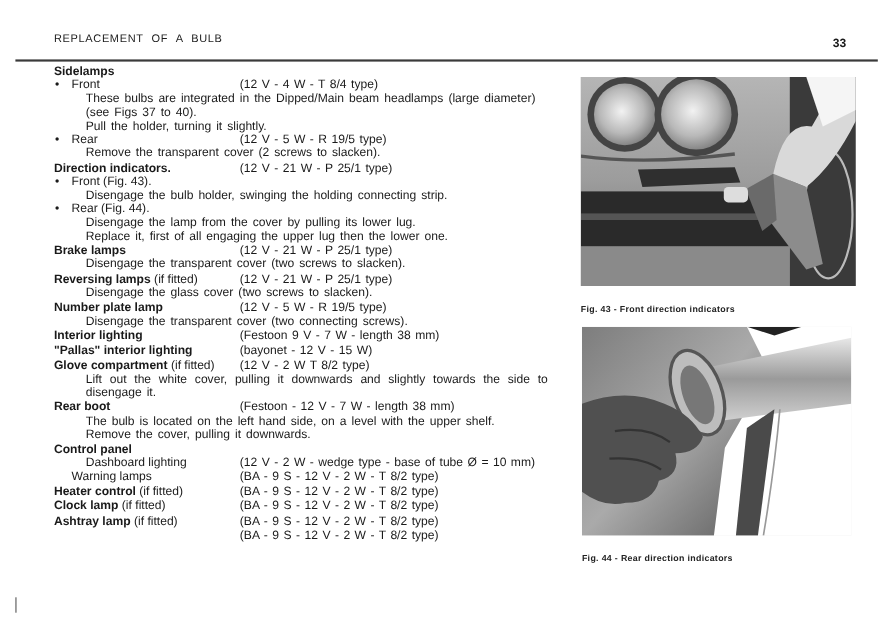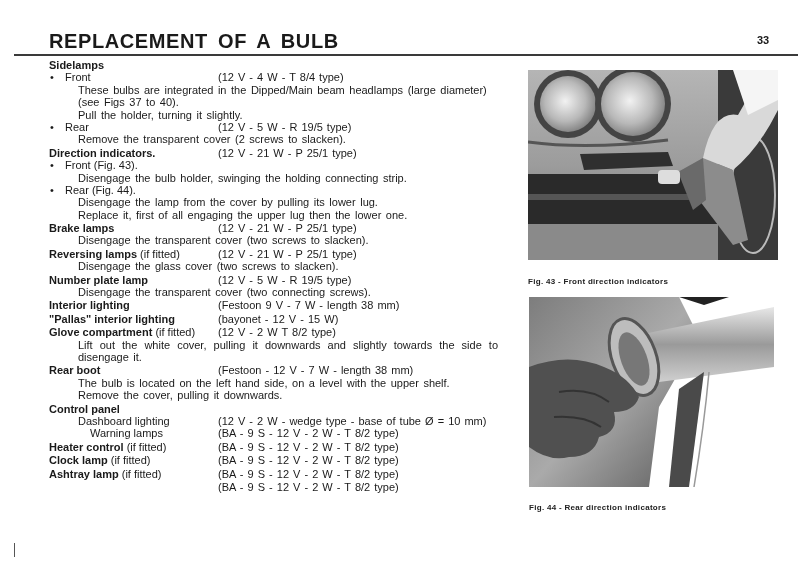--- a/index.html
+++ b/index.html
@@ -1,18 +1,18 @@
 <!DOCTYPE html>
 <html><head>
 <meta charset="utf-8">
 <style>
   html, body { margin: 0; padding: 0; background: #ffffff; }
   body { width: 800px; height: 561px; position: relative; overflow: hidden;
          font-family: "Liberation Sans", sans-serif; color: #1a1a1a; }
-  .title { position: absolute; left: 49px; top: 30px; font-size: 20px; font-weight: bold;
+  .title { position: absolute; left: 49px; top: 30px; font-size: 10px; font-weight: normal;
            letter-spacing: 0.6px; word-spacing: 4px; text-align: right; }
   .pagenum { position: absolute; left: 757px; top: 34px; font-size: 11px; font-weight: bold; }
   .rule { position: absolute; left: 14px; top: 54px; width: 784px; height: 2px; background: #3a3a3a; }
   .content { position: absolute; left: 49px; top: 59px; width: 460px; font-size: 11px; line-height: 12.4px; }
   .row { position: relative; white-space: nowrap; height: 12.4px; }
   .row.gap { margin-top: 1px; }
   .lbl { position: absolute; left: 0; }
   .bullet { position: absolute; left: 1px; }
   .lbl.bl { left: 16px; }
   .lbl.ind { left: 12px; }
@@ -136,21 +136,21 @@
     </div>
 
   <div class="row gap">
     <span class="lbl hd">Control panel</span>
   </div>
   <div class="row">
     <span class="lbl ind" style="left:29px">Dashboard lighting</span>
     <span class="spec">(12 V - 2 W - wedge type - base of tube Ø = 10 mm)</span>
   </div>
   <div class="row">
-    <span class="lbl ind" style="left:41px">Warning lamps</span>
+    <span class="lbl ind" style="left:16px">Warning lamps</span>
     <span class="spec">(BA - 9 S - 12 V - 2 W - T 8/2 type)</span>
   </div>
 
   <div class="row gap">
     <span class="lbl"><b>Heater control</b> <span>(if fitted)</span></span>
     <span class="spec">(BA - 9 S - 12 V - 2 W - T 8/2 type)</span>
   </div>
   <div class="row gap">
     <span class="lbl"><b>Clock lamp</b> <span>(if fitted)</span></span>
     <span class="spec">(BA - 9 S - 12 V - 2 W - T 8/2 type)</span>

